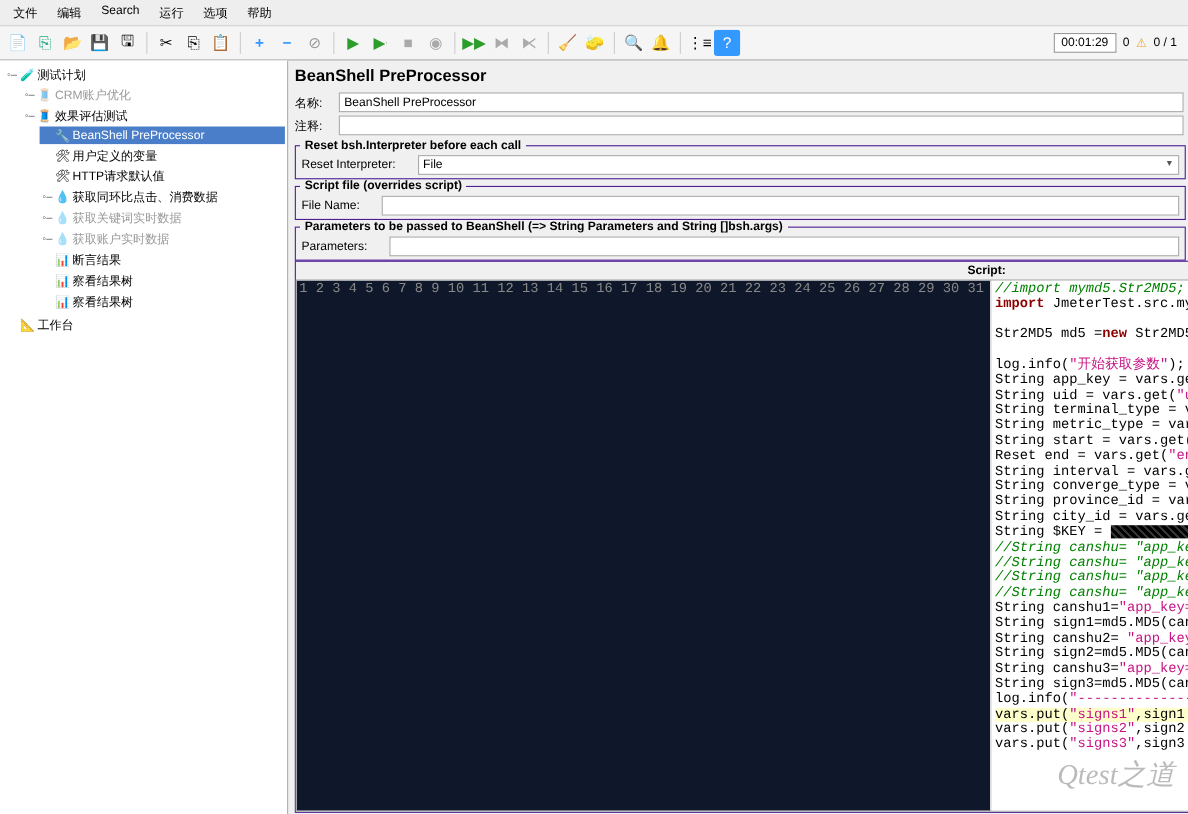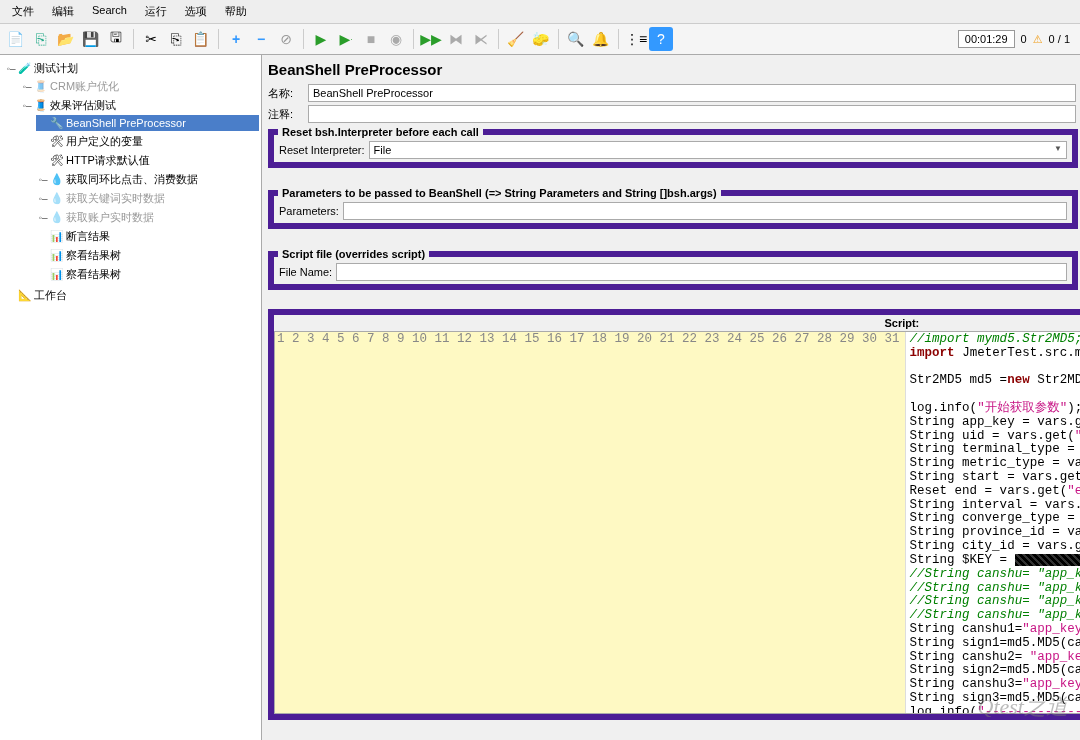--- a/index.html
+++ b/index.html
@@ -19,39 +19,39 @@
 .tree li { padding: 1px 0; white-space: nowrap; }
 .tree-row { display: flex; align-items: center; gap: 2px; cursor: pointer; padding: 1px 2px; }
 .tree-row.selected { background: #4a7ec9; color: #fff; }
 .toggler { width: 10px; text-align: center; color: #555; font-size: 10px; user-select: none; }
 .tree-icon { width: 14px; height: 14px; display: inline-flex; align-items: center; justify-content: center; font-size: 11px; }
 .content { flex: 1; display: flex; flex-direction: column; padding: 6px 2px 2px 6px; overflow: hidden; }
 .content h2 { font-size: 15px; font-weight: bold; margin-bottom: 6px; }
 .prop-row { display: flex; align-items: center; margin-bottom: 3px; }
 .prop-row label { width: 40px; font-weight: normal; font-size: 11px; }
 .prop-row input { flex: 1; border: 1px solid #aaa; padding: 2px 4px; font-size: 11px; margin-right: 2px; }
-fieldset { border: 6px solid #4c1d95; margin-bottom: 19px; padding: 0; }
+fieldset { border: 1px solid #4c1d95; margin-bottom: 0; padding: 0; }
 fieldset legend { font-weight: bold; font-size: 11px; padding: 0 4px; margin-left: 4px; }
-.fs-inner { padding: 3px 5px; display: flex; align-items: center; gap: 4px; }
+.fs-inner { padding: 3px 5px; display: flex; align-items: center; gap: 20px; }
 .fs-inner label { font-weight: normal; font-size: 11px; white-space: nowrap; }
 .fs-inner input, .fs-inner .combo { flex: 1; border: 1px solid #aaa; padding: 2px 4px; font-size: 11px; background: #fff; }
 .combo { position: relative; }
 .combo::after { content: "▼"; position: absolute; right: 4px; top: 2px; font-size: 8px; color: #555; }
 .script-area { flex: 1; display: flex; flex-direction: column; min-height: 0; }
 .script-header { text-align: center; font-weight: bold; font-size: 11px; padding: 2px 0; }
 .code-container { flex: 1; display: flex; border: 1px solid #aaa; background: #fff; font-family: "Courier New", monospace; font-size: 12.5px; overflow: hidden; }
-.gutter { background: #fef9c3; border-right: 1px solid #ddd; text-align: right; padding: 1px 5px 1px 2px; color: #888; line-height: 13.8px; user-select: none; }
+.gutter { background: #0f172a; border-right: 1px solid #ddd; text-align: right; padding: 1px 5px 1px 2px; color: #888; line-height: 13.8px; user-select: none; }
 .code { flex: 1; padding: 1px 4px; line-height: 13.8px; white-space: pre; overflow: auto; }
 .code .c { color: #008000; font-style: italic; text-align: center; }
 .code .k { color: #8b0000; font-weight: bold; }
 .code .s { color: #c71585; }
 .code .n { color: #000; }
 .code .hl { background: #ffffcc; display: inline-block; width: 100%; }
 .redacted { display: inline-block; width: 200px; height: 12px; background: repeating-linear-gradient(45deg,#000,#000 3px,#333 3px,#333 5px); vertical-align: middle; }
-.watermark { position: absolute; right: 12px; bottom: 18px; font-size: 22px; font-style: italic; color: rgba(120,120,120,0.5); font-family: "Segoe Script", cursive; pointer-events: none; }
+.watermark { position: absolute; right: 12px; bottom: 18px; font-size: 26px; font-style: italic; color: rgba(120,120,120,0.5); font-family: "Segoe Script", cursive; pointer-events: none; }
 .tri-warn { color: #f0a020; }
 </style>
 </head>
 <body>
 
 <div class="menubar">
   <span>文件</span>
   <span>编辑</span>
   <span>Search</span>
   <span>运行</span>
@@ -216,31 +216,31 @@
 
     <fieldset>
       <legend>Reset bsh.Interpreter before each call</legend>
       <div class="fs-inner">
         <label>Reset Interpreter:</label>
         <div class="combo">File</div>
       </div>
     </fieldset>
 
     <fieldset>
+      <legend>Script file (overrides script)</legend>
+      <div class="fs-inner">
+        <label>File Name:</label>
+        <input value="" style="">
+      </div>
+    </fieldset>
+
+    <fieldset>
       <legend>Parameters to be passed to BeanShell (=&gt; String Parameters and String []bsh.args)</legend>
       <div class="fs-inner">
         <label>Parameters:</label>
-        <input value="" style="">
-      </div>
-    </fieldset>
-
-    <fieldset>
-      <legend>Script file (overrides script)</legend>
-      <div class="fs-inner">
-        <label>File Name:</label>
         <input value="" style="">
       </div>
     </fieldset>
 
     <fieldset class="script-area">
       <div class="script-header">Script:</div>
       <div class="code-container">
         <div class="gutter" id="gutter">1
 2
 3

